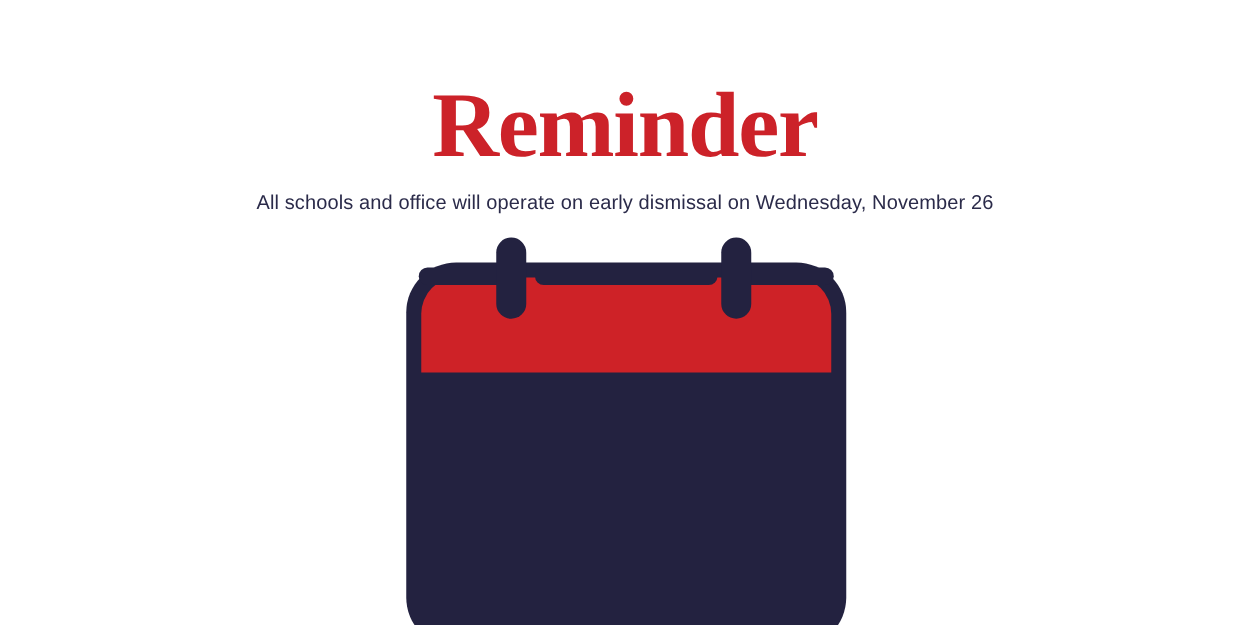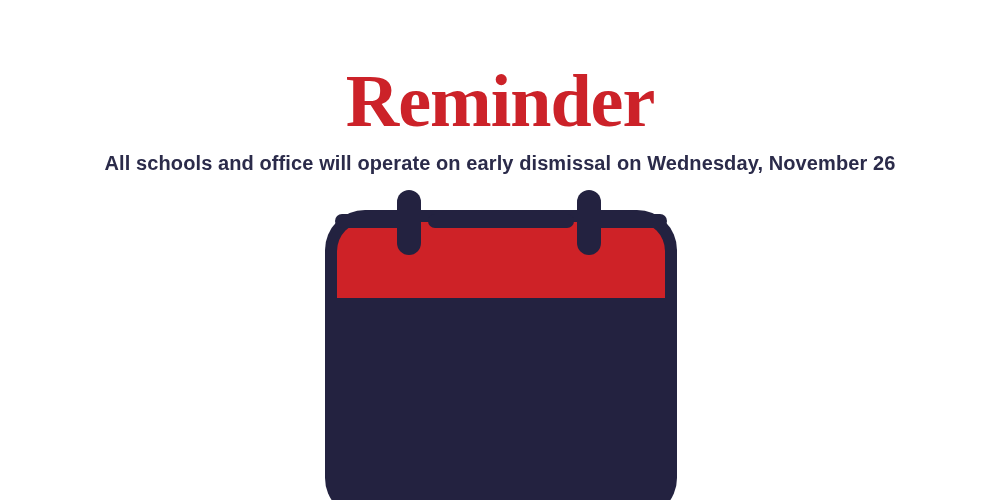--- a/index.html
+++ b/index.html
@@ -39,22 +39,22 @@
     white-space: nowrap;
   }
 
   .subhead {
     position: absolute;
     top: 111px;
     left: 0;
     width: 1000px;
     text-align: center;
     font-family: "Liberation Sans", "DejaVu Sans", sans-serif;
-    font-weight: bold;
-    font-size: 20px;
+    font-weight: normal;
+    font-size: 16px;
     line-height: 24px;
     letter-spacing: 0.1px;
     color: #2B2B4A;
     white-space: nowrap;
   }
 
   
   .calendar-wrap {
     position: absolute;
     left: 325px;

